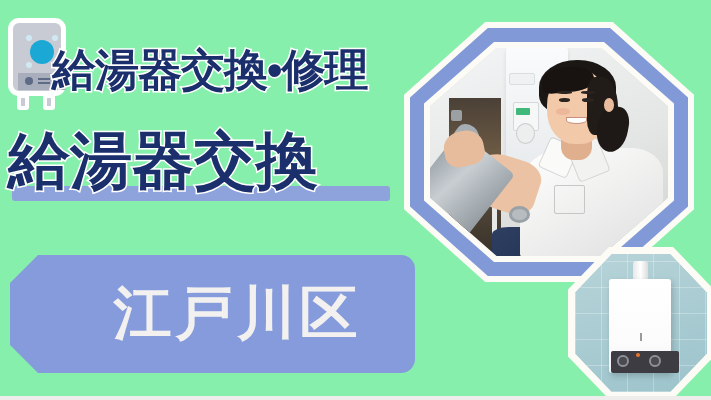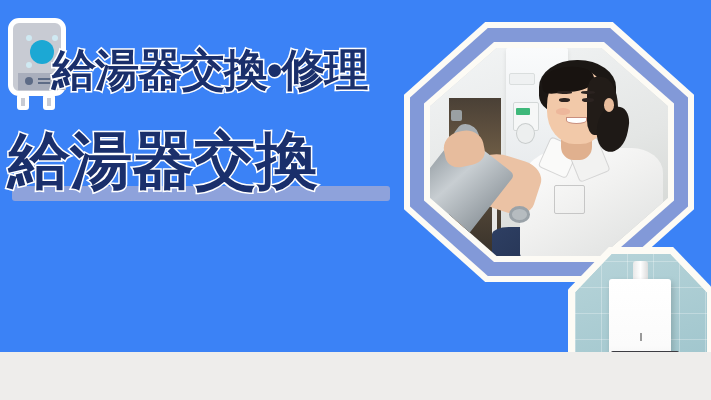--- a/index.html
+++ b/index.html
@@ -5,22 +5,22 @@
   * { margin:0; padding:0; box-sizing:border-box; }
   html,body { width:711px; height:400px; overflow:hidden; }
   body {
     font-family: "Liberation Sans", "DejaVu Sans", sans-serif;
     background:#EEEDEB;
     position:relative;
   }
 
   #stage{
     position:absolute; inset:0;
-    width:711px; height:352px;
-    background:#3b82f6;
+    width:711px; height:396px;
+    background:#86efac;
     overflow:hidden;
   }
 
   
   .heater-icon{
     position:absolute; left:8px; top:18px;
     width:64px; height:98px;
   }
   .hi-outline{
     position:absolute; left:0; top:0; width:58px; height:78px;
@@ -288,20 +288,23 @@
       <div class="hi-ctl c4"></div>
     </div>
   </div>
 
   <div class="headline">
     <div class="underline-bar"></div>
     <div class="line1">給湯器交換•修理</div>
     <div class="line2">給湯器交換</div>
   </div>
 
+  <div class="badge">
+    <span class="badge-text">江戸川区</span>
+  </div>
 
   <div class="oct-wrap">
     <div class="oct-white"></div>
     <div class="oct-blue"></div>
     <div class="oct-white2"></div>
     <div class="oct-photo">
       <div class="sc wall-bg"></div>
       <div class="sc heater-wall"></div>
       <div class="sc heater-slot"></div>
       <div class="sc heater-panel"></div>

